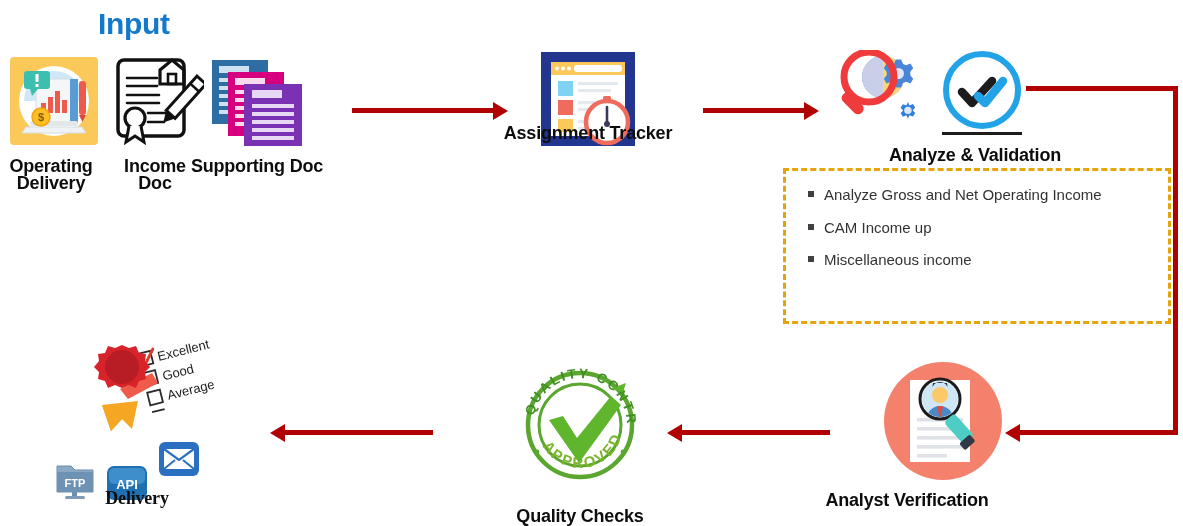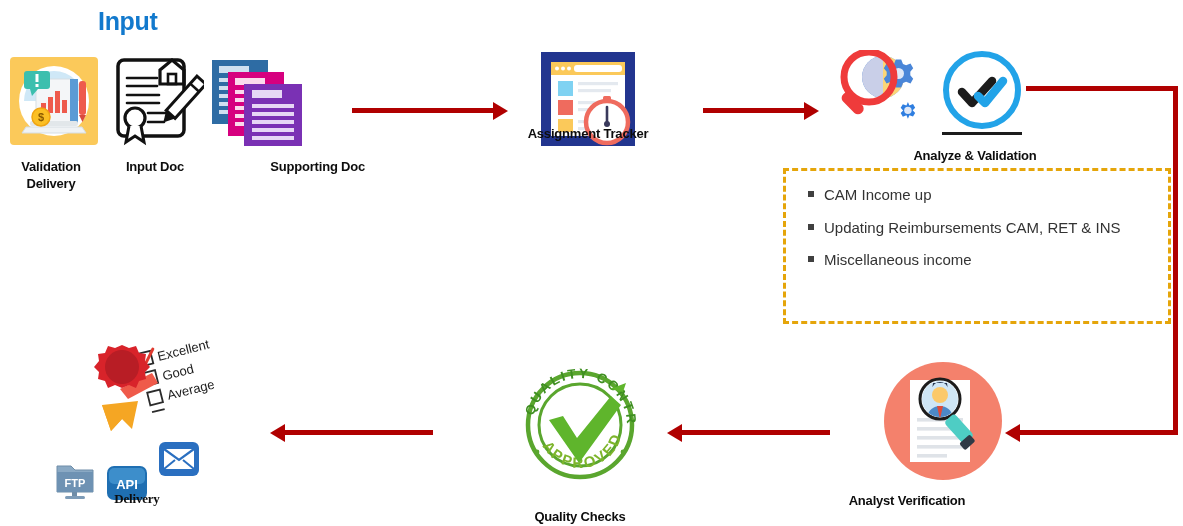--- a/index.html
+++ b/index.html
@@ -1,20 +1,20 @@
 <!DOCTYPE html>
 <html><head>
 <meta charset="utf-8">
 <style>
   html,body{margin:0;padding:0;background:#ffffff;}
   body{width:1183px;height:526px;position:relative;overflow:hidden;
        font-family:"Liberation Sans", sans-serif;}
   .abs{position:absolute;}
-  .lbl{font-weight:bold;color:#0d0d0d;font-size:13px;line-height:17px;text-align:center;letter-spacing:-0.2px;}
-  #input-title{left:98px;top:7px;font-size:25px;font-weight:bold;color:#1279cd;letter-spacing:-0.3px;}
+  .lbl{font-weight:bold;color:#0d0d0d;font-size:18px;line-height:17px;text-align:center;letter-spacing:-0.2px;}
+  #input-title{left:98px;top:7px;font-size:30px;font-weight:bold;color:#1279cd;letter-spacing:-0.3px;}
 
   
   .arrow-shaft{position:absolute;background:#b00000;height:5px;}
   .arrow-head{position:absolute;width:0;height:0;}
   .ah-right{border-top:9px solid transparent;border-bottom:9px solid transparent;border-left:15px solid #b00000;}
   .ah-left{border-top:9px solid transparent;border-bottom:9px solid transparent;border-right:15px solid #b00000;}
 
   
   #analysis-box{left:783px;top:168px;width:388px;height:156px;border:3px dashed #e5a50a;box-sizing:border-box;}
   #analysis-box ul{list-style:none;margin:0;padding:14px 0 0 18px;}
@@ -46,21 +46,21 @@
     <path d="M16 70h56l4 6H12z" fill="#f0f3f5" stroke="#d5dde3"></path>
     <rect x="14" y="14" width="26" height="18" rx="3" fill="#3cbfae"></rect>
     <path d="M20 32l2 7 6-7z" fill="#3cbfae"></path>
     <rect x="25.5" y="17" width="3" height="8" fill="#fff"></rect>
     <rect x="25.5" y="27" width="3" height="3" fill="#fff"></rect>
     <circle cx="31" cy="60" r="9" fill="#fbbf24" stroke="#f0a512" stroke-width="1.5"></circle>
     <text x="31" y="64" font-size="11" font-weight="bold" fill="#8a5a00" text-anchor="middle" font-family="'Liberation Sans',sans-serif">$</text>
   </svg>
 </div>
 <div class="abs lbl" style="left:0px;top:158px;width:102px;">
-  <div>Validation</div>
+  <div>Operating</div>
   <div>Delivery</div>
 </div>
 
 <div class="tile" style="left:108px;top:52px;width:96px;height:96px;">
   <svg width="96" height="96" viewBox="0 0 96 96">
     <rect x="10" y="8" width="66" height="76" rx="6" fill="#fff" stroke="#111" stroke-width="3.5"></rect>
     <g stroke="#111" stroke-width="2.6" stroke-linecap="round">
       <path d="M19 26h30"></path>
         <path d="M19 34h30"></path>
         <path d="M19 43h32"></path>
@@ -72,21 +72,21 @@
     <rect x="60" y="22" width="8" height="10" fill="none" stroke="#111" stroke-width="2.6"></rect>
     <circle cx="27" cy="66" r="10" fill="#fff" stroke="#111" stroke-width="3.2"></circle>
     <path d="M21 74l-3 16 9-6 9 6-3-16" fill="#fff" stroke="#111" stroke-width="3"></path>
     <g transform="rotate(42 72 52)">
       <rect x="66" y="20" width="12" height="46" fill="#fff" stroke="#111" stroke-width="3"></rect>
       <path d="M66 66h12l-6 11z" fill="#111"></path>
       <path d="M66 30h12" stroke="#111" stroke-width="2.6"></path>
     </g>
   </svg>
 </div>
-<div class="abs lbl" style="left:105px;top:158px;width:100px;">Input Doc</div>
+<div class="abs lbl" style="left:105px;top:158px;width:100px;">Income Doc</div>
 
 <div class="tile" style="left:208px;top:52px;width:100px;height:96px;">
   <svg width="100" height="96" viewBox="0 0 100 96">
     <rect x="4" y="8" width="56" height="64" fill="#2e6ca4"></rect>
     <rect x="11" y="14" width="30" height="7" fill="#cfe0f0"></rect>
     <g fill="#cfe0f0">
       <rect x="11" y="26" width="10" height="4"></rect>
         <rect x="11" y="34" width="10" height="4"></rect>
       <rect x="11" y="42" width="10" height="4"></rect>
         <rect x="11" y="50" width="10" height="4"></rect>
@@ -105,21 +105,21 @@
     <rect x="44" y="38" width="30" height="8" fill="#e6d7f5"></rect>
     <g fill="#e6d7f5">
       <rect x="44" y="52" width="42" height="4"></rect>
         <rect x="44" y="60" width="42" height="4"></rect>
       <rect x="44" y="68" width="42" height="4"></rect>
         <rect x="44" y="76" width="42" height="4"></rect>
       <rect x="44" y="84" width="42" height="4"></rect>
     </g>
   </svg>
 </div>
-<div class="abs lbl" style="left:215px;top:158px;width:150px;text-align:right;">Supporting Doc</div>
+<div class="abs lbl" style="left:182px;top:158px;width:150px;">Supporting Doc</div>
 
 <div class="abs">
   <div class="arrow-shaft" style="left:352px;top:108px;width:142px;"></div>
   <div class="arrow-head ah-right" style="left:493px;top:101.5px;"></div>
 </div>
 
 <div class="tile" style="left:541px;top:52px;width:94px;height:94px;">
   <svg width="94" height="94" viewBox="0 0 94 94">
     <rect x="0" y="0" width="94" height="94" fill="#22358f"></rect>
     <rect x="10" y="10" width="74" height="74" fill="#ffffff"></rect>
@@ -177,22 +177,22 @@
     <circle cx="44" cy="42" r="36" fill="#ffffff" stroke="#22a3e8" stroke-width="6"></circle>
     <path d="M24 44l10 11 20-22" fill="none" stroke="#1c1c1c" stroke-width="8.5" stroke-linecap="round" stroke-linejoin="round"></path>
     <path d="M40 48l7 7 18-22" fill="none" stroke="#22a3e8" stroke-width="8.5" stroke-linecap="round" stroke-linejoin="round"></path>
     <rect x="4" y="84" width="80" height="3" fill="#1c1c1c"></rect>
   </svg>
 </div>
 <div class="abs lbl" style="left:860px;top:147px;width:230px;">Analyze &amp; Validation</div>
 
 <div class="abs" id="analysis-box">
   <ul>
+    <li>Analyze Gross and Net Operating Income</li>
     <li>CAM Income up</li>
-    <li>Updating Reimbursements CAM, RET &amp; INS</li>
     <li>Miscellaneous income</li>
   </ul>
 </div>
 
 <div class="abs">
   <div class="arrow-shaft" style="left:1026px;top:86px;width:152px;"></div>
   <div class="arrow-shaft" style="left:1173px;top:86px;width:5px;height:348px;"></div>
   <div class="arrow-shaft" style="left:1020px;top:430px;width:158px;"></div>
   <div class="arrow-head ah-left" style="left:1005px;top:423.5px;"></div>
 </div>

